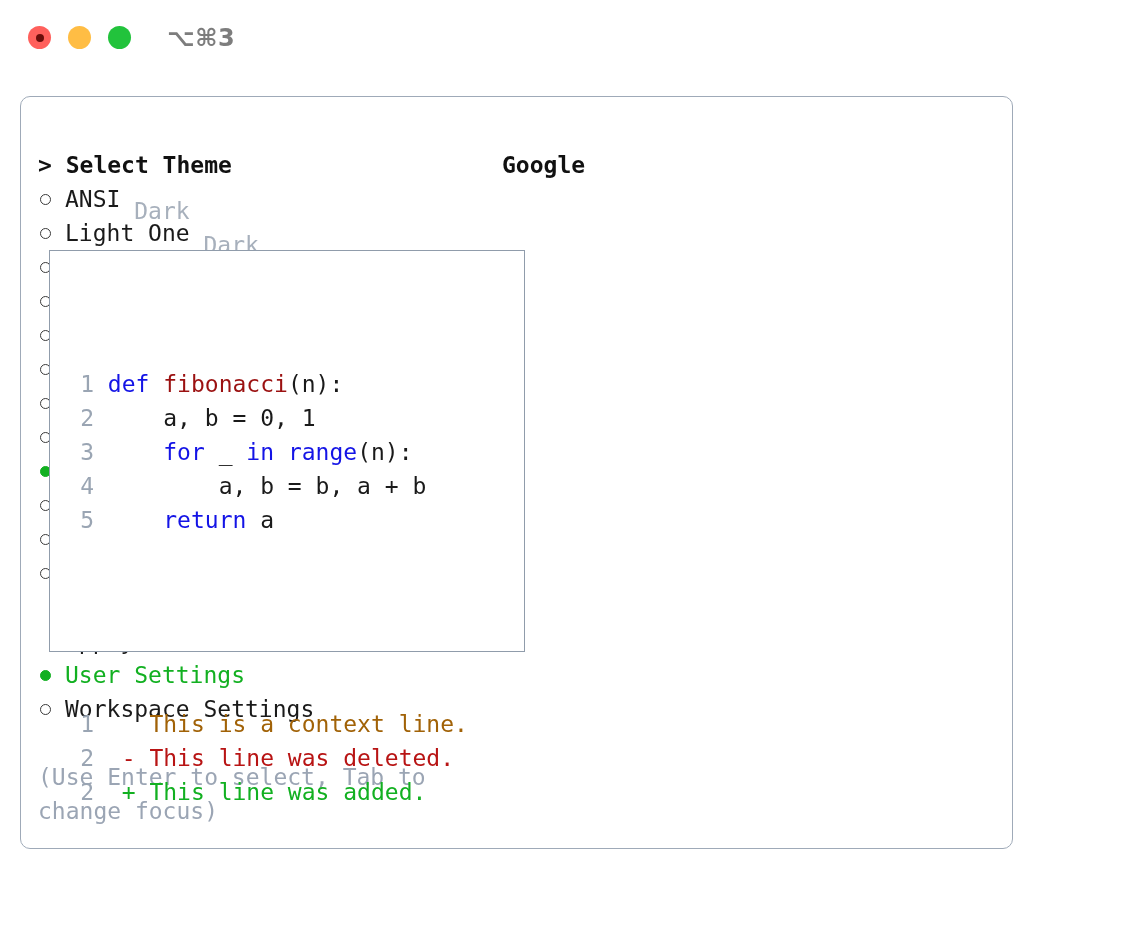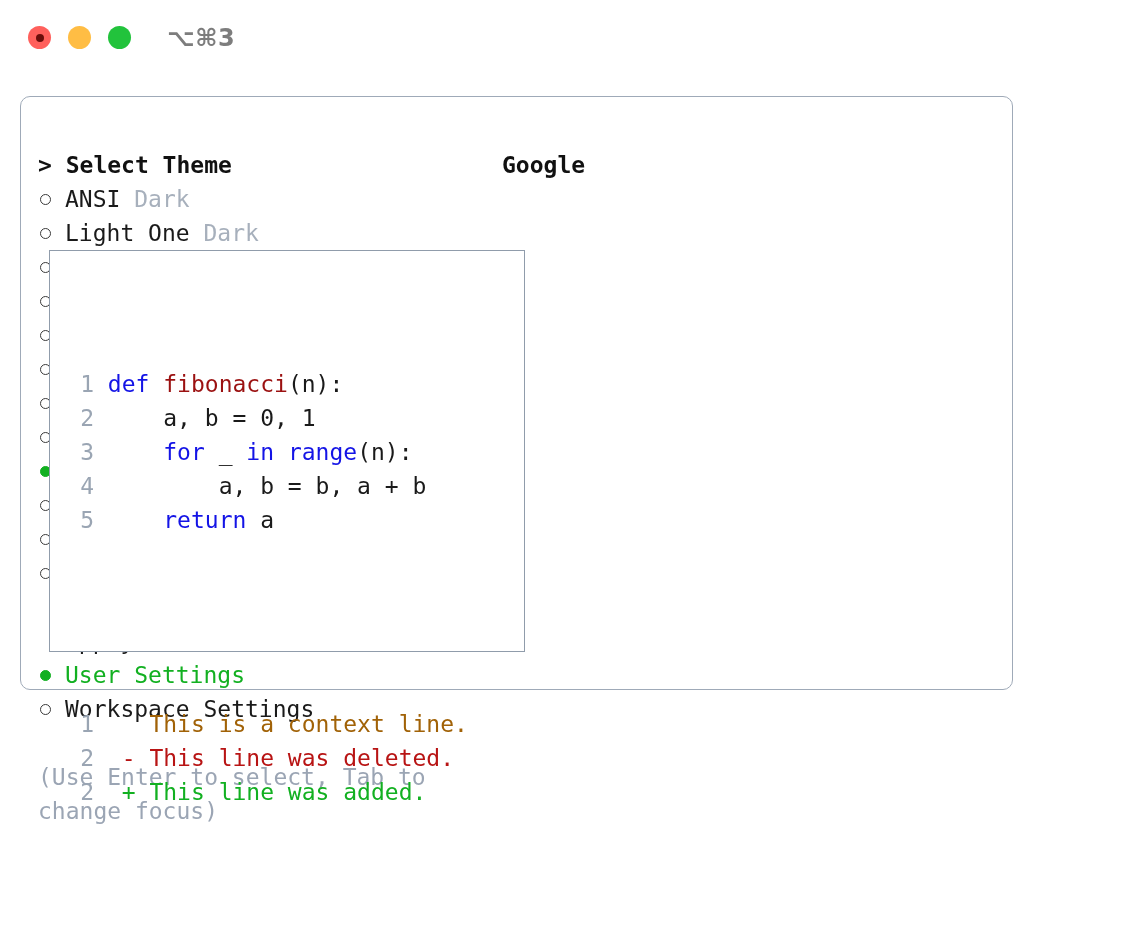--- a/index.html
+++ b/index.html
@@ -66,21 +66,21 @@
     color: #7d7d7d;
     letter-spacing: 0.5px;
     font-family: "DejaVu Sans", "Liberation Sans", sans-serif;
   }
 
   
   .panel {
     position: absolute;
     left: 20px; top: 96px;
     width: 993px;
-    height: 594px;
+    height: 753px;
     border: 1.6px solid #9FAAB8;
     border-radius: 10px;
     box-sizing: border-box;
     background: #ffffff;
     padding-left: 12px;
   }
 
   
   .col-left {
     position: absolute;
@@ -105,21 +105,21 @@
     font-size: 23px;
     font-weight: normal;
     color: #1a1a1a;
     line-height: 34px;
     white-space: pre;
     padding-left: 27px;
   }
 
   .row {
     display: flex;
-    align-items: flex-end;
+    align-items: center;
     line-height: 34px;
     height: 34px;
     font-size: 23px;
     white-space: pre;
   }
   .marker {
     width: 27px;
     flex: 0 0 27px;
     display: flex;
     align-items: center;

